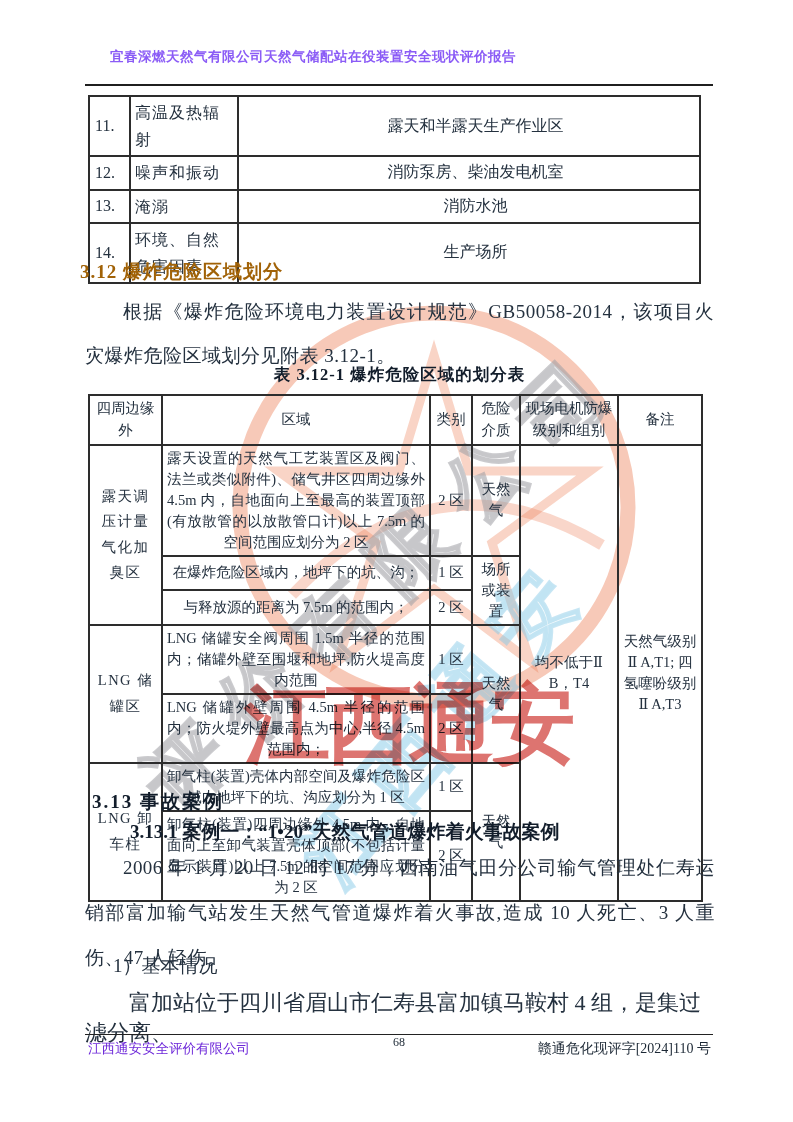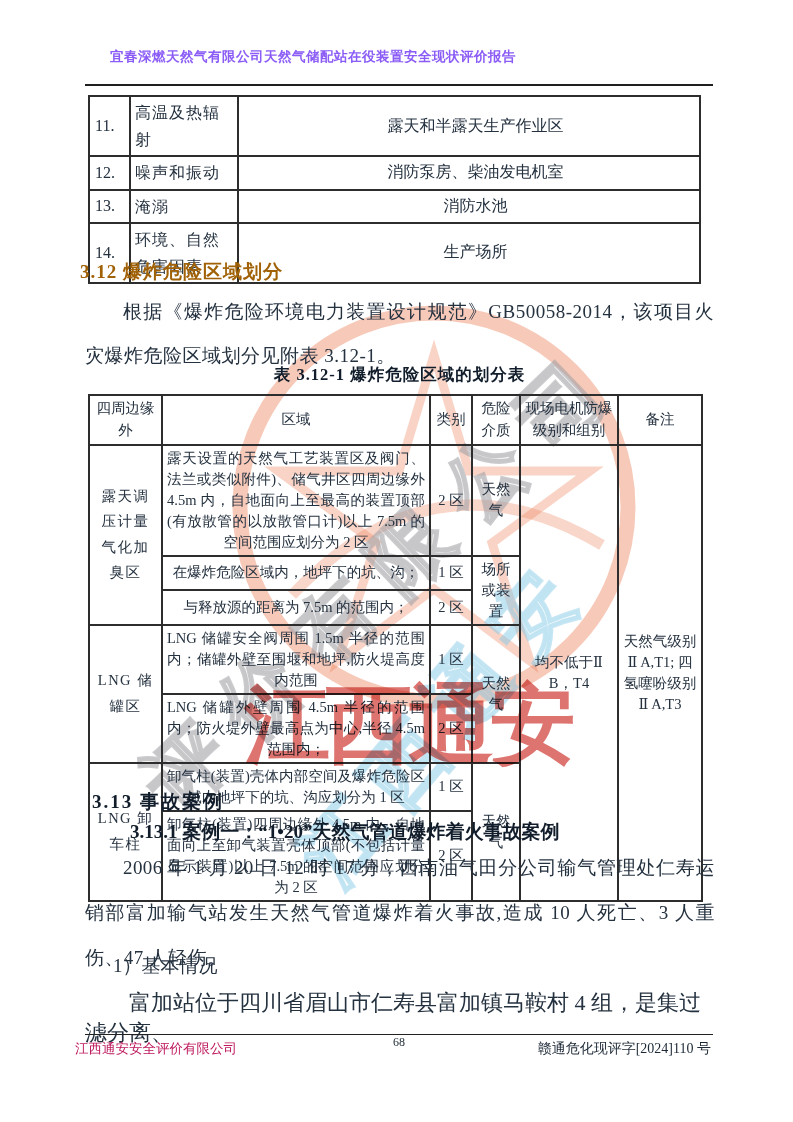--- a/index.html
+++ b/index.html
@@ -87,21 +87,21 @@
   .h313 { position:absolute; left:92px; top:789px; font-size:19px; font-weight:bold; color:#121d2b; letter-spacing:2px; }
   .h3131 { position:absolute; left:130px; top:819px; font-size:19px; font-weight:bold; color:#121d2b; }
   .p3131 {
     position:absolute; left:85px; top:845px; width:630px;
     font-size:19px; line-height:45px; text-indent:2em; text-align:justify; letter-spacing:0.4px;
   }
   .p-list { position:absolute; left:113px; top:953px; font-size:19px; }
   .p3132 { position:absolute; left:85px; top:988px; width:630px; font-size:22px; text-indent:2em; }
 
   .footer-rule { position:absolute; left:85px; top:1034px; width:628px; border-top:1.5px solid #222; }
-  .footer-left { position:absolute; left:75px; top:1040px; font-size:13.5px; color:#be185d; }
+  .footer-left { position:absolute; left:88px; top:1040px; font-size:13.5px; color:#6d28d9; }
   .footer-page { position:absolute; left:85px; top:1035px; width:628px; text-align:center; font-size:12px; color:#1c2835; }
   .footer-right { position:absolute; right:82px; top:1040px; font-size:14px; color:#1c2835; }
 </style>
 </head>
 <body>
 
 <div class="page">
 
   <div class="wm-layer">
     <svg class="wm-seal" width="424" height="424" viewBox="0 0 424 424">

